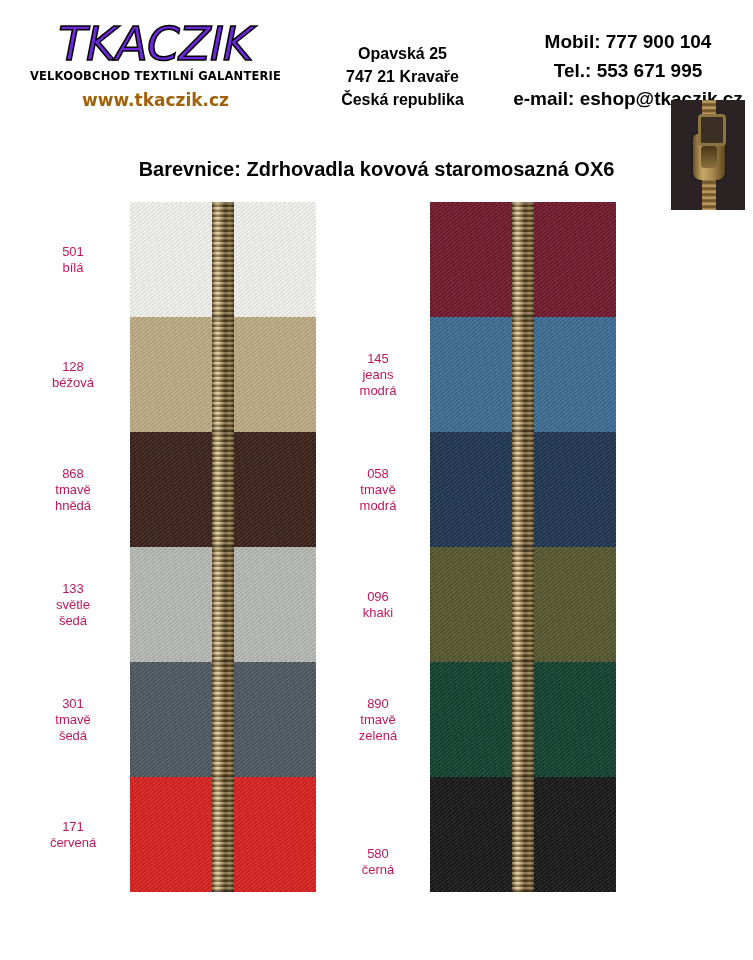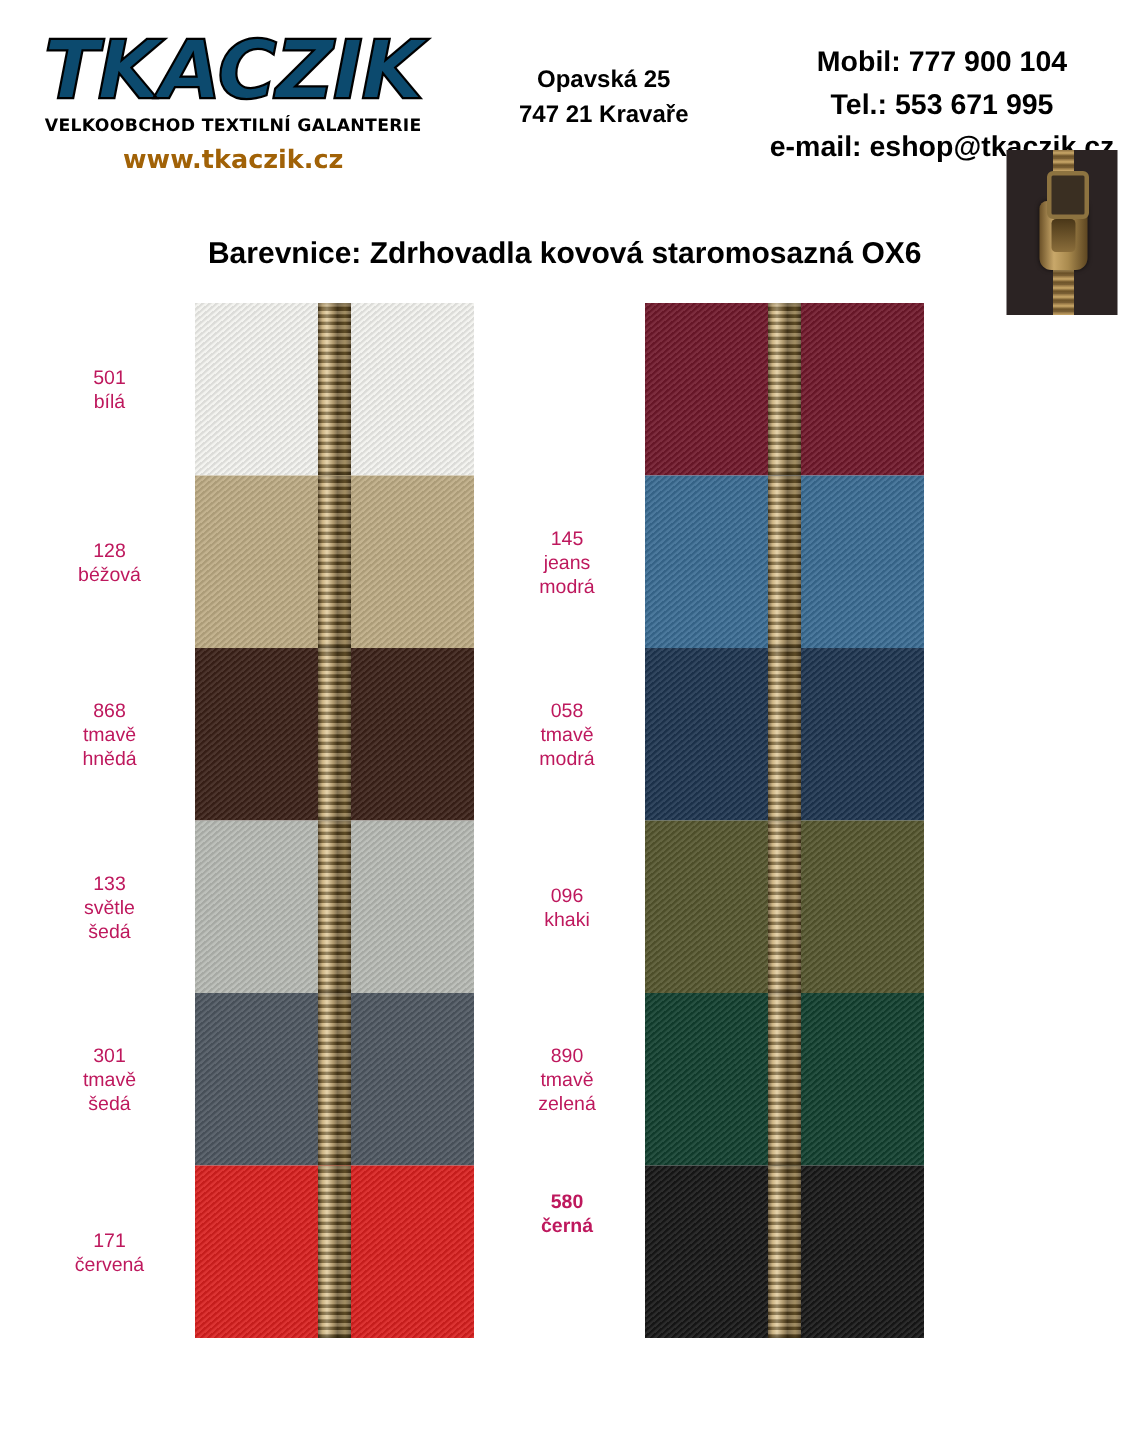--- a/index.html
+++ b/index.html
@@ -25,25 +25,25 @@
   }
   .logo-block {
     position: absolute;
     left: 18px;
     top: 20px;
     width: 275px;
     text-align: center;
   }
   .logo-word {
     font-family: "DejaVu Sans", sans-serif;
-    font-weight: bold;
+    font-weight: normal;
     font-style: italic;
-    font-size: 54px;
+    font-size: 47px;
     letter-spacing: -1px;
-    color: #0c4a6e;
+    color: #6d28d9;
     -webkit-text-stroke: 1.5px #000;
     line-height: 1;
     margin: 0;
     white-space: nowrap;
   }
   .logo-sub {
     font-family: "DejaVu Sans", sans-serif;
     font-weight: bold;
     font-size: 11.5px;
     letter-spacing: 0.2px;
@@ -235,20 +235,21 @@
 
   <div class="logo-block">
     <div class="logo-word">TKACZIK</div>
     <div class="logo-sub">VELKOOBCHOD TEXTILNÍ GALANTERIE</div>
     <div class="logo-web">www.tkaczik.cz</div>
   </div>
 
   <div class="addr-block">
     <div>Opavská 25</div>
     <div>747 21 Kravaře</div>
+    <div>Česká republika</div>
   </div>
 
   <div class="contact-block">
     <div>Mobil: 777 900 104</div>
     <div>Tel.: 553 671 995</div>
     <div>e-mail: eshop@tkaczik.cz</div>
   </div>
 
   <div class="zip-photo">
     <div class="tape"></div>
@@ -338,21 +339,21 @@
         </div>
         <div class="label-cell" style="top: 386.5px;">
           <div>096</div>
           <div>khaki</div>
         </div>
         <div class="label-cell" style="top: 493.5px;">
           <div>890</div>
           <div>tmavě</div>
           <div>zelená</div>
         </div>
-        <div class="label-cell" style="top: 591px; font-weight: bold;">
+        <div class="label-cell" style="top: 644px;">
           <div>580</div>
           <div>černá</div>
         </div>
       </div>
     <div class="swatches">
         <div class="swatch" style="top: 0px; height: 115px; background: rgb(112, 24, 43);">
           <div class="tape-l"></div>
           <div class="tape-r"></div>
           <div class="teeth"></div>
         </div>

